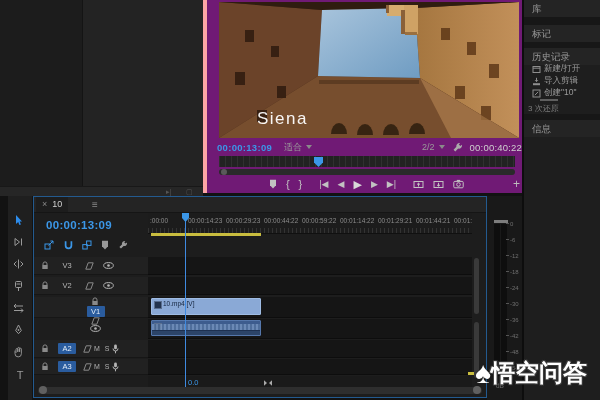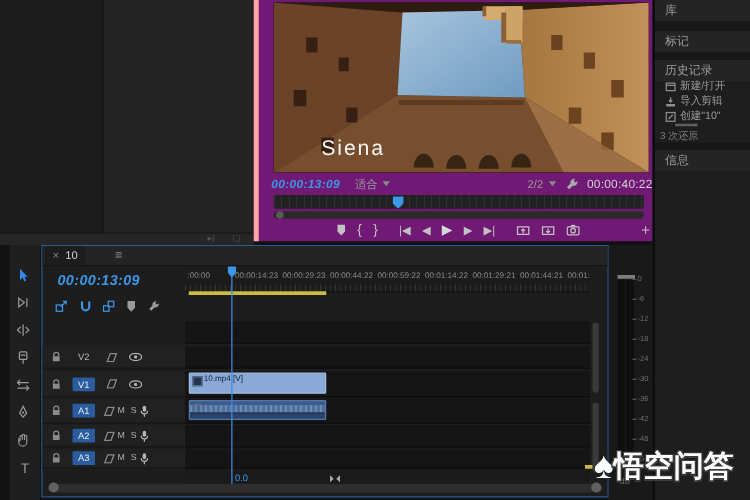--- a/index.html
+++ b/index.html
@@ -10,21 +10,21 @@
   .ic{display:inline-block;vertical-align:middle;line-height:0;}
   
   #panel-left-a{left:0;top:0;width:82px;height:186px;background:#1c1c1c;border-right:1px solid #141414;}
   #panel-left-b{left:83px;top:0;width:120px;height:186px;background:#232323;}
   #left-footer{left:0;top:186px;width:203px;height:9px;background:#262626;border-top:1px solid #181818;}
   #left-footer .fico{position:absolute;top:1px;color:#555;font-size:7px;line-height:8px;}
   
   #program-panel{left:203px;top:0;width:319px;height:193px;background:#701a75;border-left:4px solid #fca5a5;}
   #video-wrap{position:absolute;left:12px;top:2px;width:300px;height:136px;background:#000;}
   #pm-controls{position:absolute;left:10px;right:4px;top:140px;height:14px;display:flex;align-items:center;font-size:9px;}
-  .tc-blue{color:#3b97e8;font-weight:bold;letter-spacing:.3px;font-style:italic;}
+  .tc-blue{color:#3b97e8;font-weight:bold;letter-spacing:.3px;}
   .tc-grey{color:#cfcfcf;letter-spacing:.2px;}
   .dd{color:#9a9a9a;display:flex;align-items:center;gap:4px;}
   .chev{width:0;height:0;border-left:3px solid transparent;border-right:3px solid transparent;border-top:4px solid #8a8a8a;}
   #pm-scrub{position:absolute;left:12px;top:156px;width:296px;height:11px;background:#222;
             background-image:repeating-linear-gradient(90deg,#303030 0 1px,transparent 1px 6px);}
   .ph-marker{position:absolute;width:9px;height:10px;background:#3b97e8;
              clip-path:polygon(0 0,100% 0,100% 55%,50% 100%,0 55%);}
   #pm-scrollbar{position:absolute;left:12px;top:169px;width:296px;height:6px;background:#2a2a2a;border-radius:3px;}
   #pm-scrollbar .knob{position:absolute;top:0;width:6px;height:6px;border-radius:50%;background:#5a5a5a;}
   #pm-transport{position:absolute;left:0;right:0;top:176px;height:16px;display:flex;align-items:center;justify-content:center;gap:9px;}
@@ -354,20 +354,40 @@
       <span class="tick" style="left:116px;">00:00:44:22</span>
       <span class="tick" style="left:154px;">00:00:59:22</span>
       <span class="tick" style="left:192px;">00:01:14:22</span>
       <span class="tick" style="left:230px;">00:01:29:21</span>
       <span class="tick" style="left:268px;">00:01:44:21</span>
       <span class="tick" style="left:306px;">00:01:5</span>
       <div class="hatch"></div>
     </div>
     <div id="render-bar"></div>
 
+    <div class="trow-hdr" style="top:60px;height:17px;">
+      <span class="ic" style="margin-left:7px;">
+        <svg width="8" height="9" viewBox="0 0 8 9">
+            <path d="M2 4V2.9a2 2 0 0 1 4 0V4" fill="none" stroke="#8a8a8a"></path>
+            <rect x="1.3" y="4" width="5.4" height="4" fill="#8a8a8a"></rect>
+          </svg>
+      </span>
+      <span class="chip" style="margin-left:9px;">V3</span>
+      <span class="ic" style="margin-left:9px;">
+        <svg width="9" height="8" viewBox="0 0 9 8">
+            <path d="M.8 7.2L3.2.8h5L5.8 7.2z" fill="none" stroke="#8a8a8a"></path>
+          </svg>
+      </span>
+      <span class="ic" style="margin-left:9px;">
+        <svg width="11" height="7" viewBox="0 0 11 7">
+            <ellipse cx="5.5" cy="3.5" rx="4.8" ry="2.9" fill="none" stroke="#b5b5b5"></ellipse>
+            <circle cx="5.5" cy="3.5" r="1.3" fill="#b5b5b5"></circle>
+          </svg>
+      </span>
+    </div>
     <div class="trow-lane" style="top:60px;height:17px;"></div>
 
     <div class="trow-hdr" style="top:80px;height:17px;">
       <span class="ic" style="margin-left:7px;">
         <svg width="8" height="9" viewBox="0 0 8 9">
             <path d="M2 4V2.9a2 2 0 0 1 4 0V4" fill="none" stroke="#8a8a8a"></path>
             <rect x="1.3" y="4" width="5.4" height="4" fill="#8a8a8a"></rect>
           </svg>
       </span>
       <span class="chip" style="margin-left:9px;">V2</span>
@@ -378,21 +398,21 @@
       </span>
       <span class="ic" style="margin-left:9px;">
         <svg width="11" height="7" viewBox="0 0 11 7">
             <ellipse cx="5.5" cy="3.5" rx="4.8" ry="2.9" fill="none" stroke="#b5b5b5"></ellipse>
             <circle cx="5.5" cy="3.5" r="1.3" fill="#b5b5b5"></circle>
           </svg>
       </span>
     </div>
     <div class="trow-lane" style="top:80px;height:17px;"></div>
 
-    <div class="trow-hdr" style="top:100px;height:20px;">
+    <div class="trow-hdr" style="top:100px;height:20px;flex-direction:column;">
       <span class="ic" style="margin-left:7px;">
         <svg width="8" height="9" viewBox="0 0 8 9">
             <path d="M2 4V2.9a2 2 0 0 1 4 0V4" fill="none" stroke="#8a8a8a"></path>
             <rect x="1.3" y="4" width="5.4" height="4" fill="#8a8a8a"></rect>
           </svg>
       </span>
       <span class="chip on" style="margin-left:9px;">V1</span>
       <span class="ic" style="margin-left:9px;">
         <svg width="9" height="8" viewBox="0 0 9 8">
             <path d="M.8 7.2L3.2.8h5L5.8 7.2z" fill="none" stroke="#8a8a8a"></path>
@@ -405,42 +425,20 @@
           </svg>
       </span>
     </div>
     <div class="trow-lane" style="top:100px;height:20px;">
       <div class="clip clip-v" style="top:1px;height:17px;">
         <span class="fxbox"></span>
         <span class="cliplabel">10.mp4 [V]</span>
       </div>
     </div>
 
-    <div class="trow-hdr" style="top:122px;height:19px;">
-      <span class="ic" style="margin-left:7px;">
-        <svg width="8" height="9" viewBox="0 0 8 9">
-            <path d="M2 4V2.9a2 2 0 0 1 4 0V4" fill="none" stroke="#8a8a8a"></path>
-            <rect x="1.3" y="4" width="5.4" height="4" fill="#8a8a8a"></rect>
-          </svg>
-      </span>
-      <span class="chip on" style="margin-left:9px;">A1</span>
-      <span class="ic" style="margin-left:7px;">
-        <svg width="9" height="8" viewBox="0 0 9 8">
-            <path d="M.8 7.2L3.2.8h5L5.8 7.2z" fill="none" stroke="#8a8a8a"></path>
-          </svg>
-      </span>
-      <span class="ms">M</span>
-      <span class="ms">S</span>
-      <span class="ic">
-        <svg width="7" height="10" viewBox="0 0 7 10">
-            <rect x="2.1" y="0.5" width="2.8" height="4.8" rx="1.4" fill="#b5b5b5"></rect>
-            <path d="M1 4.5a2.5 2.5 0 0 0 5 0M3.5 7v2.3" fill="none" stroke="#b5b5b5"></path>
-          </svg>
-      </span>
-    </div>
     <div class="trow-lane" style="top:122px;height:19px;">
       <div class="clip clip-a" style="top:1px;height:16px;">
         <span class="fxbox"></span>
         <div class="wave"></div>
         <div class="asub"></div>
       </div>
     </div>
 
     <div class="trow-hdr" style="top:143px;height:17px;">
       <span class="ic" style="margin-left:7px;">

